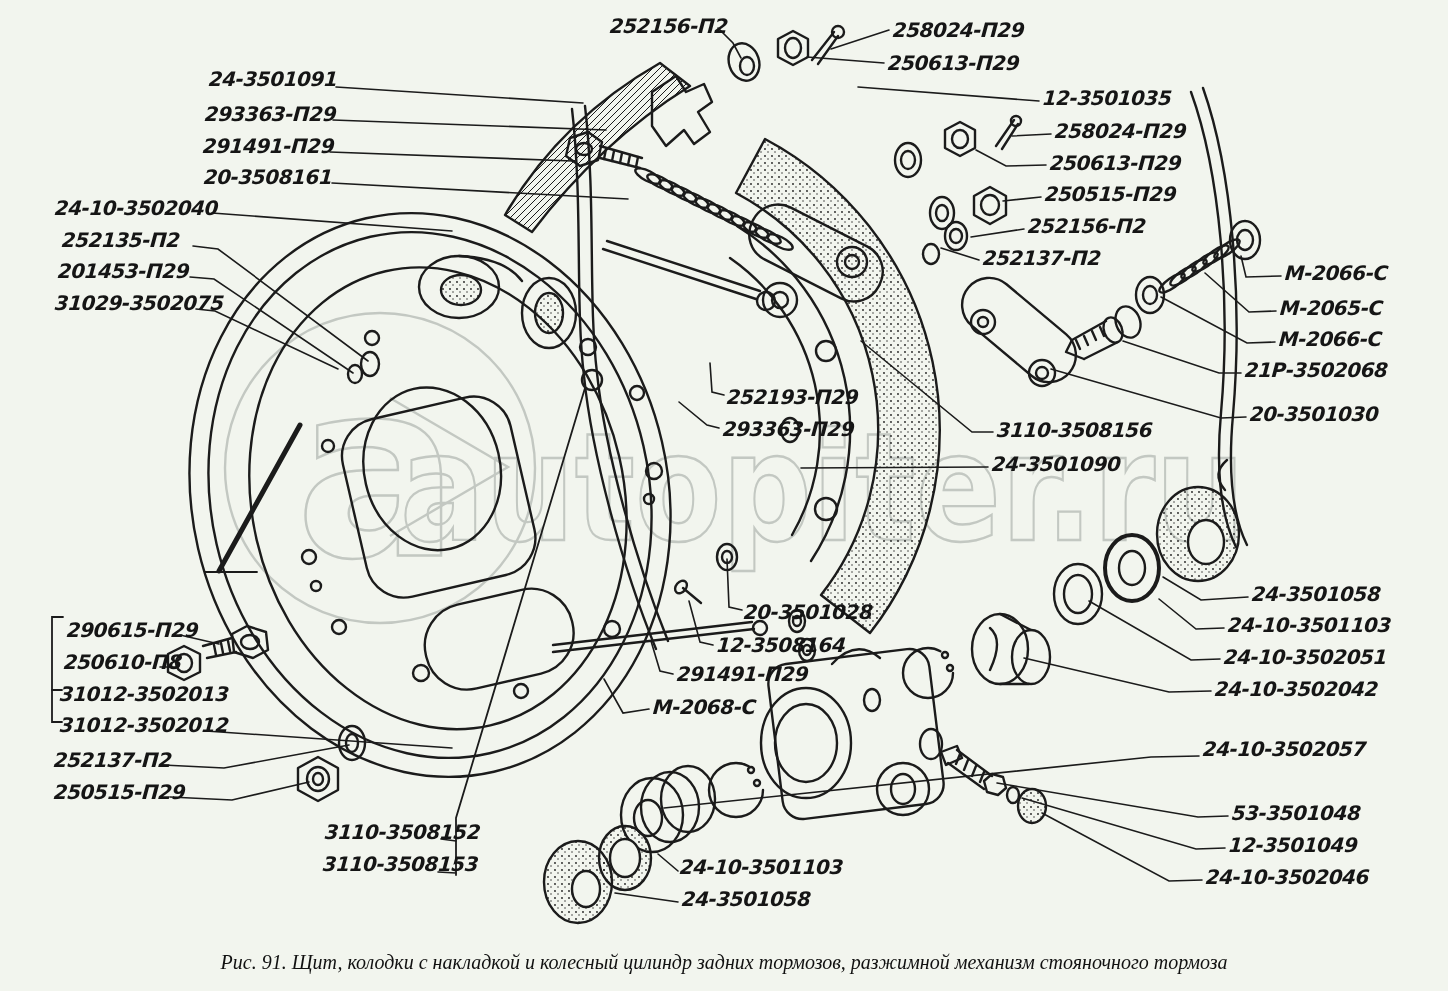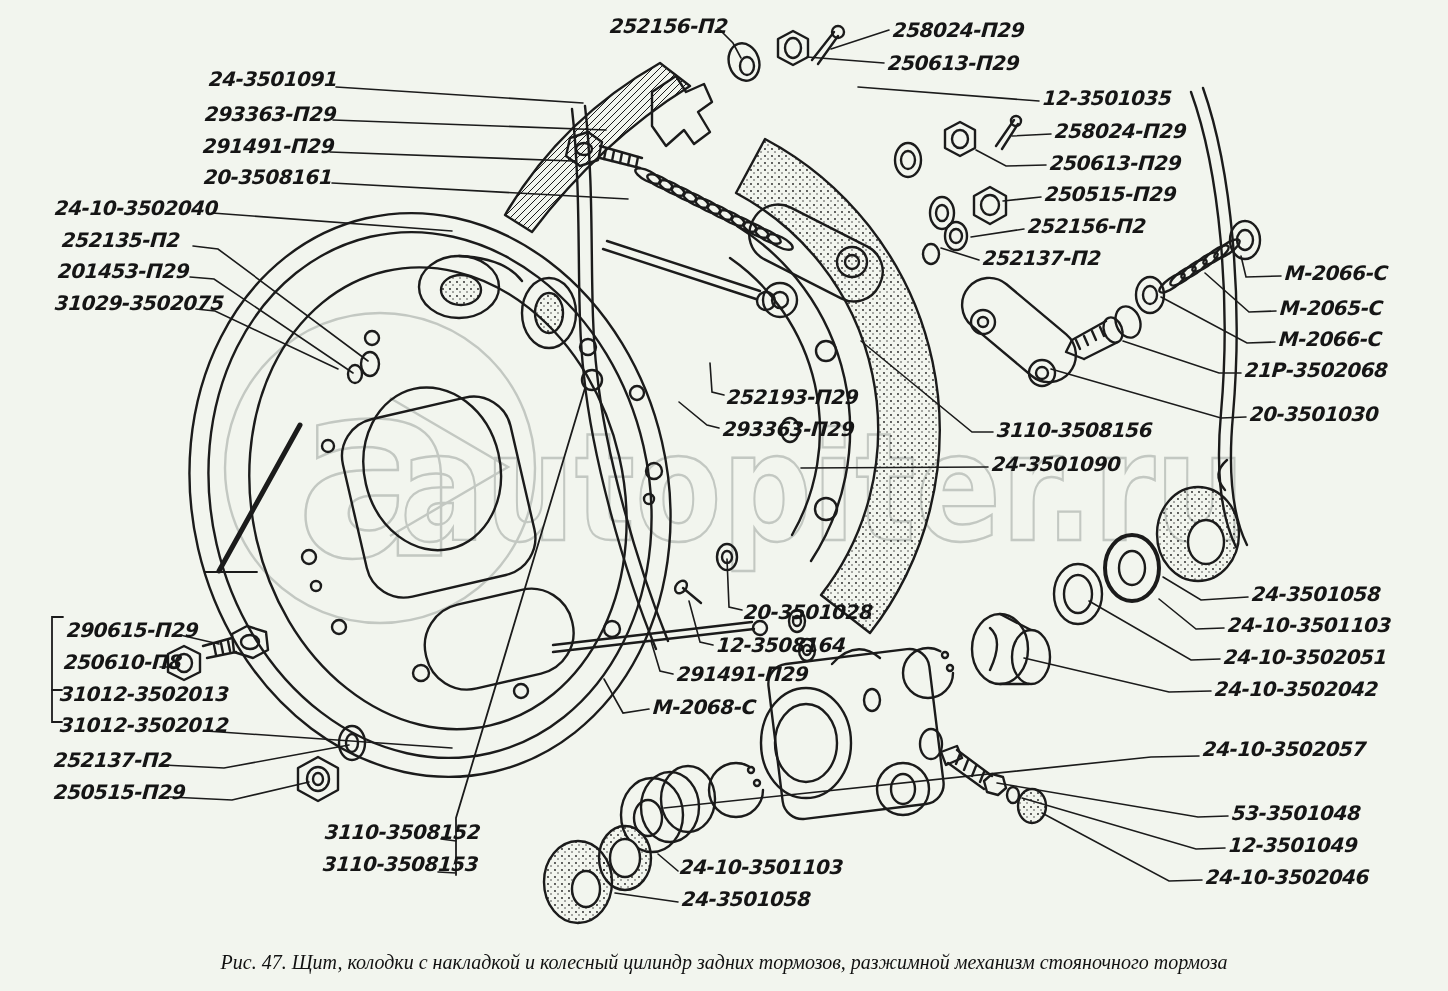--- a/index.html
+++ b/index.html
@@ -340,14 +340,14 @@
       <div class="part-label" style="left: 744px; top: 600px;">20-3501028</div>
       <div class="part-label" style="left: 717px; top: 633px;">12-3508164</div>
       <div class="part-label" style="left: 677px; top: 662px;">291491-П29</div>
       <div class="part-label" style="left: 653px; top: 695px;">М-2068-С</div>
       <div class="part-label" style="left: 325px; top: 820px;">3110-3508152</div>
       <div class="part-label" style="left: 323px; top: 852px;">3110-3508153</div>
       <div class="part-label" style="left: 680px; top: 855px;">24-10-3501103</div>
       <div class="part-label" style="left: 682px; top: 887px;">24-3501058</div>
     </div>
 
-  <div id="caption">Рис. 47. Щит, колодки с накладкой и колесный цилиндр задних тормозов, разжимной механизм стояночного тормоза</div>
+  <div id="caption">Рис. 91. Щит, колодки с накладкой и колесный цилиндр задних тормозов, разжимной механизм стояночного тормоза</div>
 </div>
 
 </body></html>

